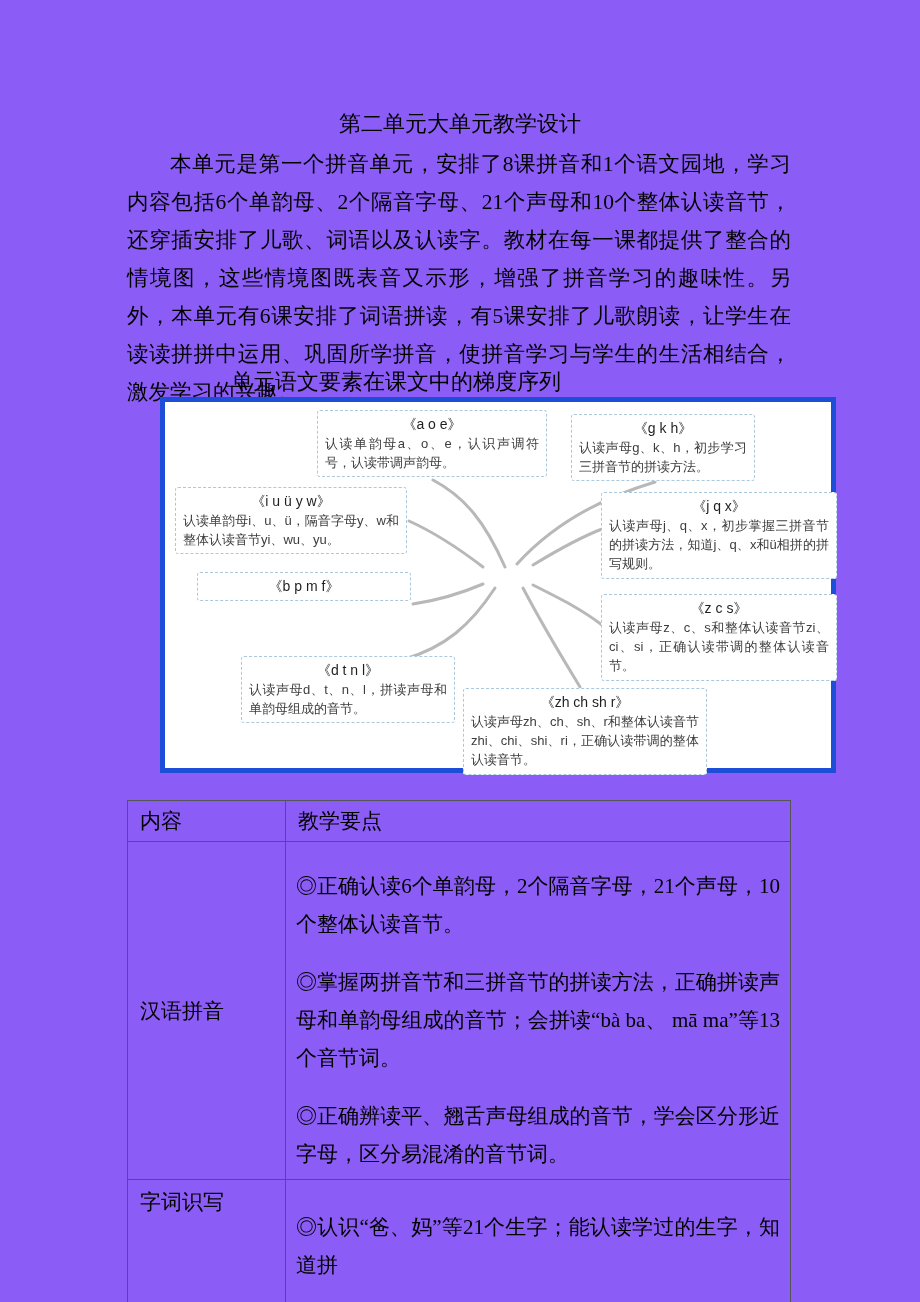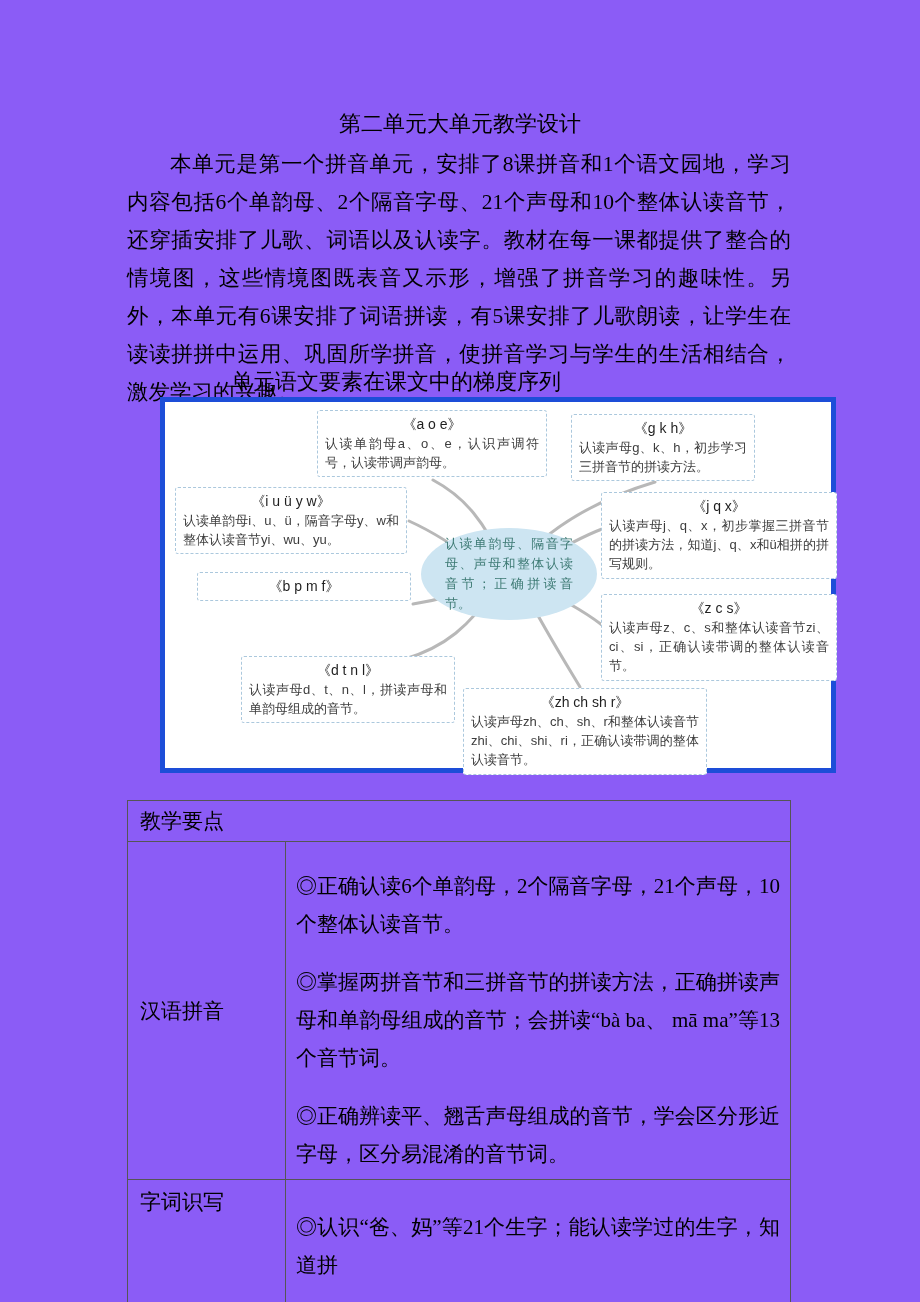--- a/index.html
+++ b/index.html
@@ -123,29 +123,27 @@
     <div class="node" style="left:76px;top:254px;width:214px;">
       <div class="node-title">《d t n l》</div>
       <div class="node-desc">认读声母d、t、n、l，拼读声母和单韵母组成的音节。</div>
     </div>
 
     <div class="node" style="left:298px;top:286px;width:244px;">
       <div class="node-title">《zh ch sh r》</div>
       <div class="node-desc">认读声母zh、ch、sh、r和整体认读音节zhi、chi、shi、ri，正确认读带调的整体认读音节。</div>
     </div>
 
-    <div class="center-ellipse">
-      <div class="center-text">认读单韵母、隔音字母、声母和整体认读音节；正确拼读音节。</div>
-    </div>
 
   </div>
 
   <div class="table">
 
     <div class="t-row t-header">
+      <div class="t-cell t-col1">内容</div>
       <div class="t-cell t-col2">教学要点</div>
     </div>
 
     <div class="t-row t-row1">
       <div class="t-cell t-col1">汉语拼音</div>
       <div class="t-cell t-col2">
         <div class="bullet">◎正确认读6个单韵母，2个隔音字母，21个声母，10个整体认读音节。</div>
         <div class="bullet">◎掌握两拼音节和三拼音节的拼读方法，正确拼读声母和单韵母组成的音节；会拼读“bà ba、 mā ma”等13个音节词。</div>
         <div class="bullet">◎正确辨读平、翘舌声母组成的音节，学会区分形近字母，区分易混淆的音节词。</div>
       </div>

